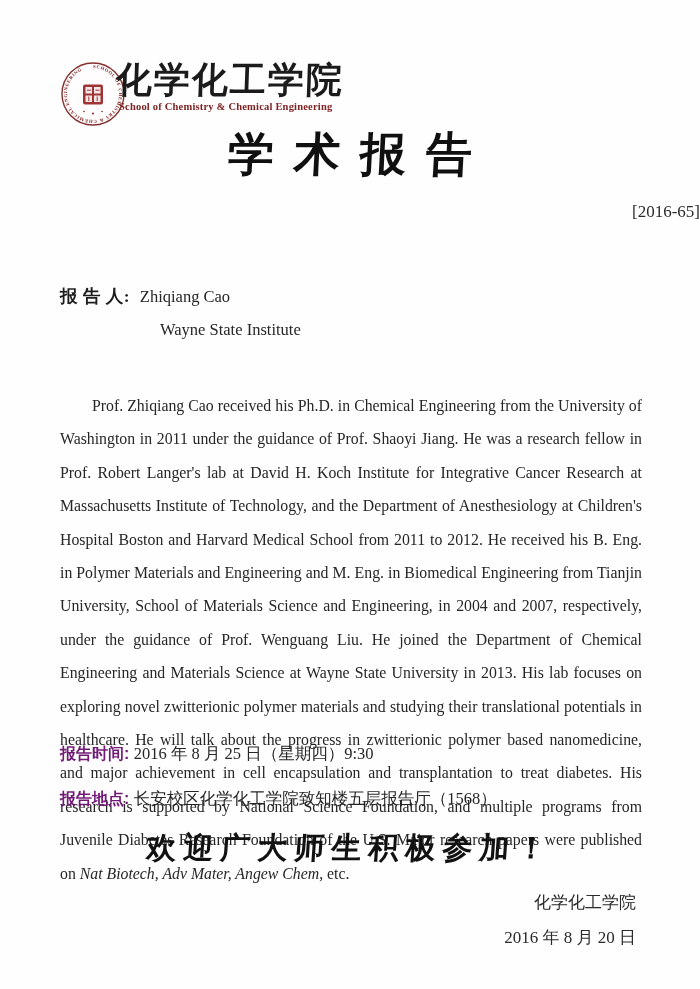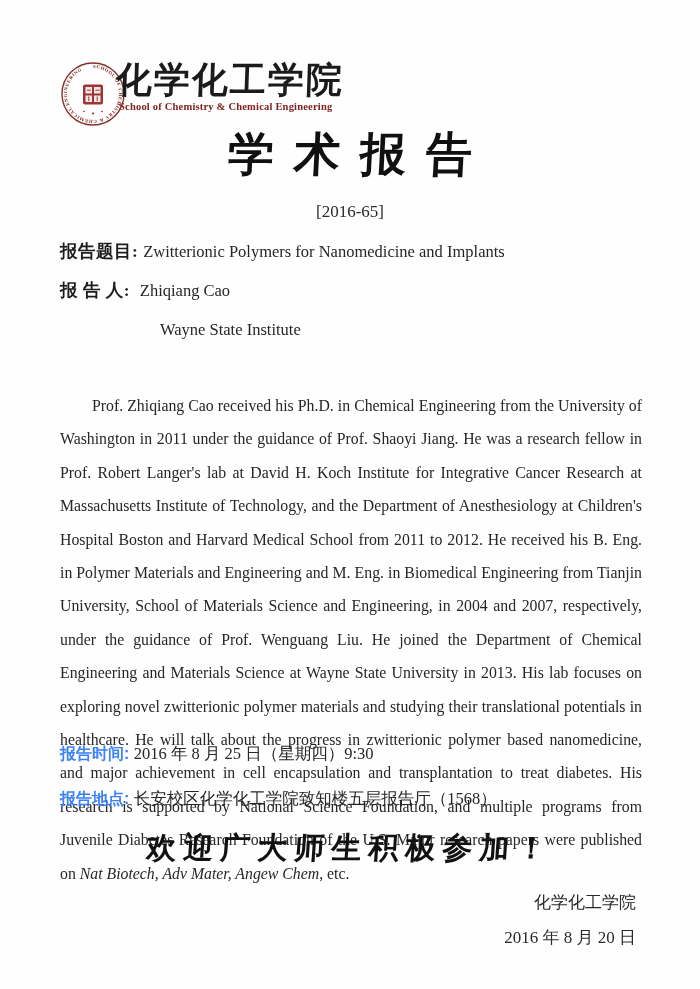--- a/index.html
+++ b/index.html
@@ -30,35 +30,35 @@
   
   .doc-title{
     position:absolute;top:124px;left:0;width:700px;
     text-align:center;
     font-size:46px;font-weight:900;color:#101010;
     letter-spacing:20px;text-indent:20px;
     transform:skewX(-3deg);
   }
   .doc-number{
     position:absolute;top:202px;left:0;width:700px;
-    text-align:center;font-size:17px;color:#2a2a2a;
+    text-align:right;font-size:17px;color:#2a2a2a;
   }
   
   .row{position:absolute;left:60px;width:582px;white-space:nowrap;}
   .lbl{
     font-weight:bold;font-size:17.5px;color:#1d1d1d;
     white-space:pre;letter-spacing:0.5px;
   }
   .lbl-sans{
     font-family:"Liberation Sans",sans-serif;
-    font-weight:bold;font-size:16px;color:#3b82f6;white-space:pre;
+    font-weight:bold;font-size:16px;color:#701a75;white-space:pre;
   }
   .val{font-size:16.5px;color:#262626;}
   .row-topic{top:239px;}
-  .row-speaker{top:278px;}
+  .row-speaker{top:284px;}
   .row-affil{top:320px;left:160px;}
   .row-bio-label{top:356px;}
   .row-time{top:743px;}
   .row-venue{top:788px;}
   
   .bio{
     position:absolute;top:389px;left:60px;width:582px;
     font-size:15.8px;line-height:33.4px;
     text-align:justify;text-indent:32px;color:#262626;
   }
@@ -104,23 +104,20 @@
     </svg>
     <div class="org-names">
       <div class="org-cn">化学化工学院</div>
       <div class="org-en">School of Chemistry &amp; Chemical Engineering</div>
     </div>
   </div>
 
   <div class="doc-title">学术报告</div>
   <div class="doc-number">[2016-65]</div>
 
-  <div class="row row-topic">
-    <span class="lbl">报告题目: </span><span class="val">Zwitterionic Polymers for Nanomedicine and Implants</span>
-  </div>
 
   <div class="row row-speaker">
     <span class="lbl">报 告 人:  </span><span class="val">Zhiqiang Cao</span>
   </div>
   <div class="row row-affil">
     <span class="val">Wayne State Institute</span>
   </div>
 
   <div class="bio"><span>Prof. Zhiqiang Cao received his Ph.D. in Chemical Engineering from the University of Washington in 2011 under the guidance of Prof. Shaoyi Jiang. He was a research fellow in Prof. Robert Langer's lab at David H. Koch Institute for Integrative Cancer Research at Massachusetts Institute of Technology, and the Department of Anesthesiology at Children's Hospital Boston and Harvard Medical School from 2011 to 2012. He received his B. Eng. in Polymer Materials and Engineering and M. Eng. in Biomedical Engineering from Tianjin University, School of Materials Science and Engineering, in 2004 and 2007, respectively, under the guidance of Prof. Wenguang Liu. He joined the Department of Chemical Engineering and Materials Science at Wayne State University in 2013.  His lab focuses on exploring novel zwitterionic polymer materials and studying their translational potentials in healthcare. He will talk about the progress in zwitterionic polymer based nanomedicine, and major achievement in cell encapsulation and transplantation to treat diabetes. His research is supported by National Science Foundation, and multiple programs from Juvenile Diabetes Research Foundation of the U.S. Major research papers were published on </span><span class="journals">Nat Biotech, Adv Mater, Angew Chem</span><span>, etc.</span></div>
 

